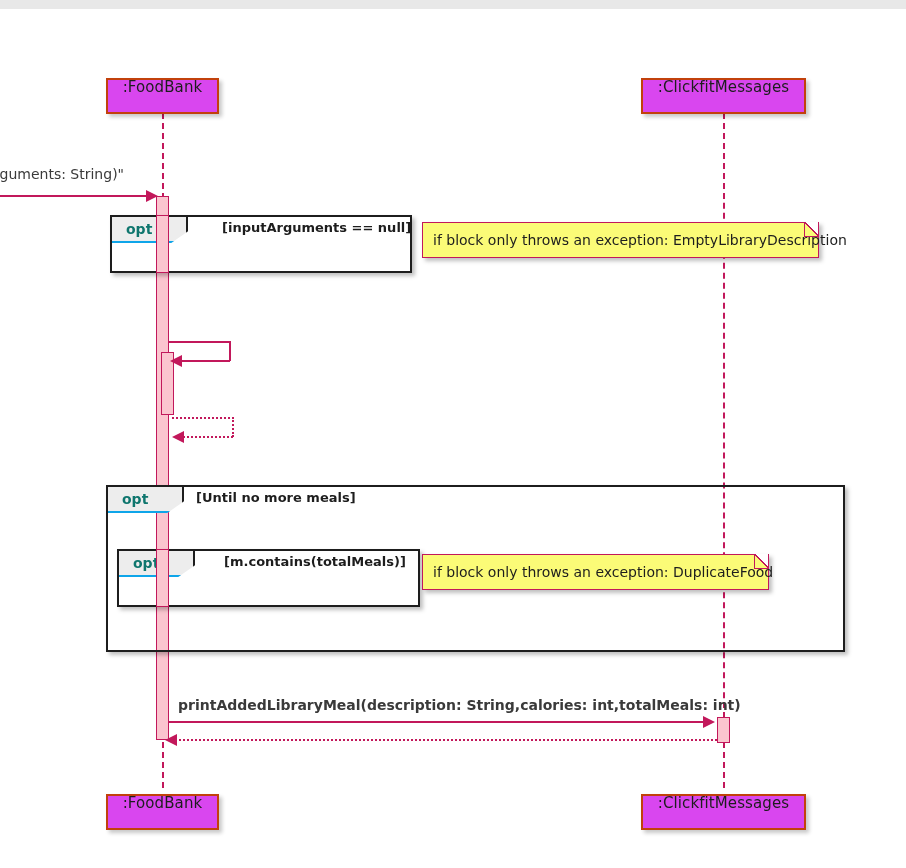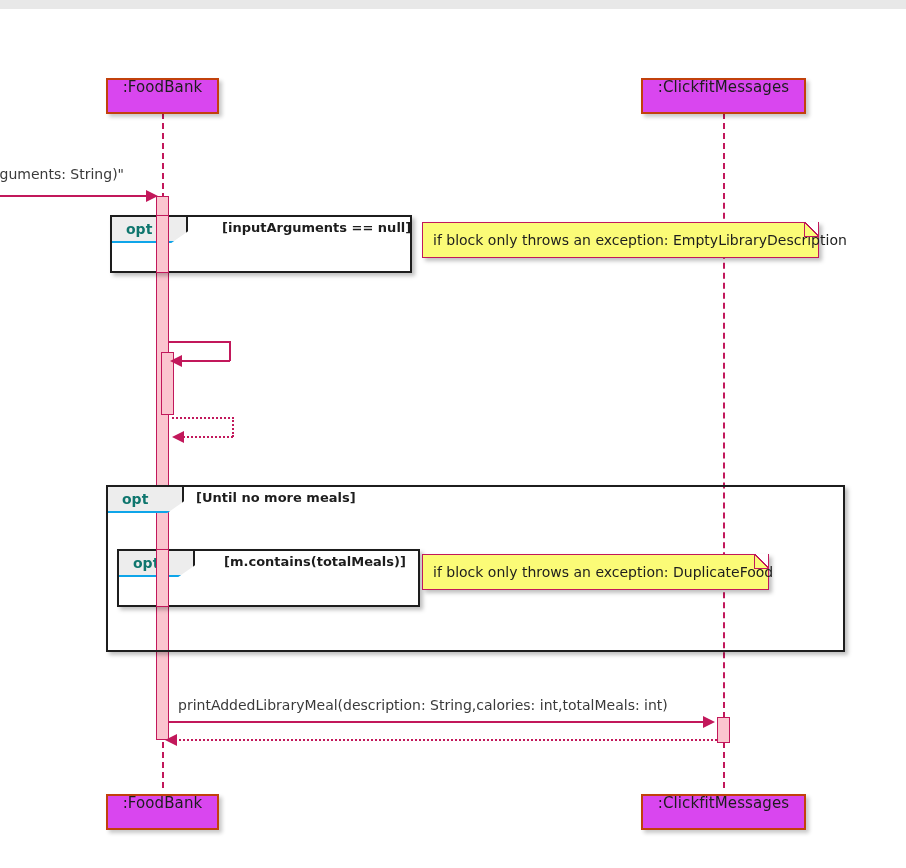--- a/index.html
+++ b/index.html
@@ -228,20 +228,20 @@
   </div>
 
   <div class="activation" style="left:156px; top:549px; width:13px; height:58px;"></div>
   <div class="activation" style="left:156px; top:215px; width:13px; height:58px;"></div>
 
   <div class="note" style="left:422px; top:554px; width:347px; height:36px;">
     <span>if block only throws an exception: DuplicateFood</span>
     <span class="note-fold"></span>
   </div>
 
-  <div class="msg-label" style="left:178px; top:697px;">printAddedLibraryMeal(description: String,calories: int,totalMeals: int)</div>
+  <div class="msg-label" style="left:178px; top:697px;font-weight:bold;">printAddedLibraryMeal(description: String,calories: int,totalMeals: int)</div>
   <div class="msg-line" style="left:168px; top:721px; width:537px;"></div>
   <div class="arrow-right" style="left:703px; top:716px;"></div>
 
   <div class="msg-line dotted" style="left:174px; top:739px; width:543px;"></div>
   <div class="arrow-left" style="left:165px; top:734px;"></div>
 
 </div>
 
 </body></html>

